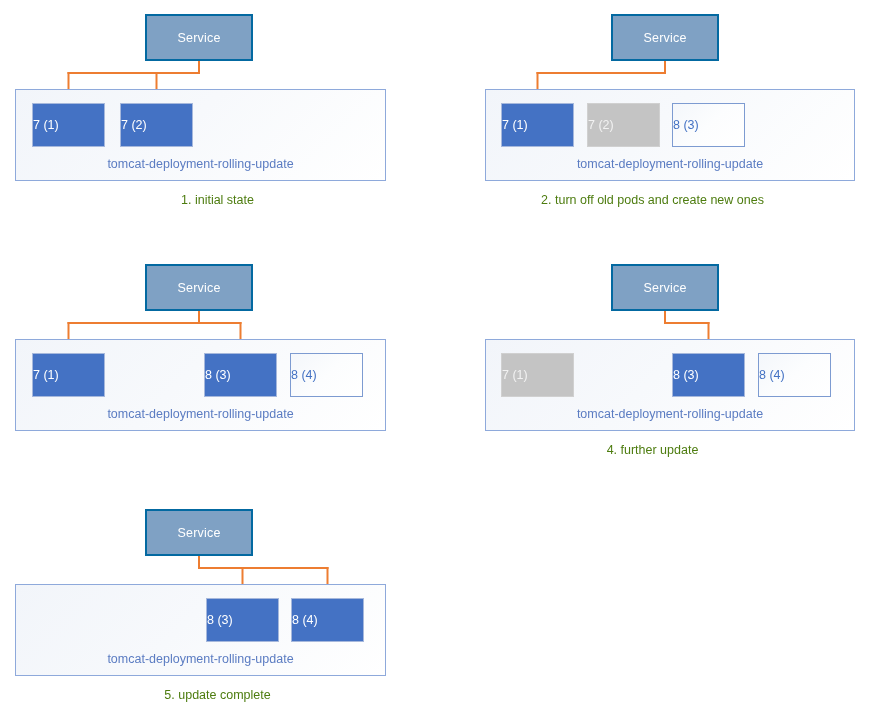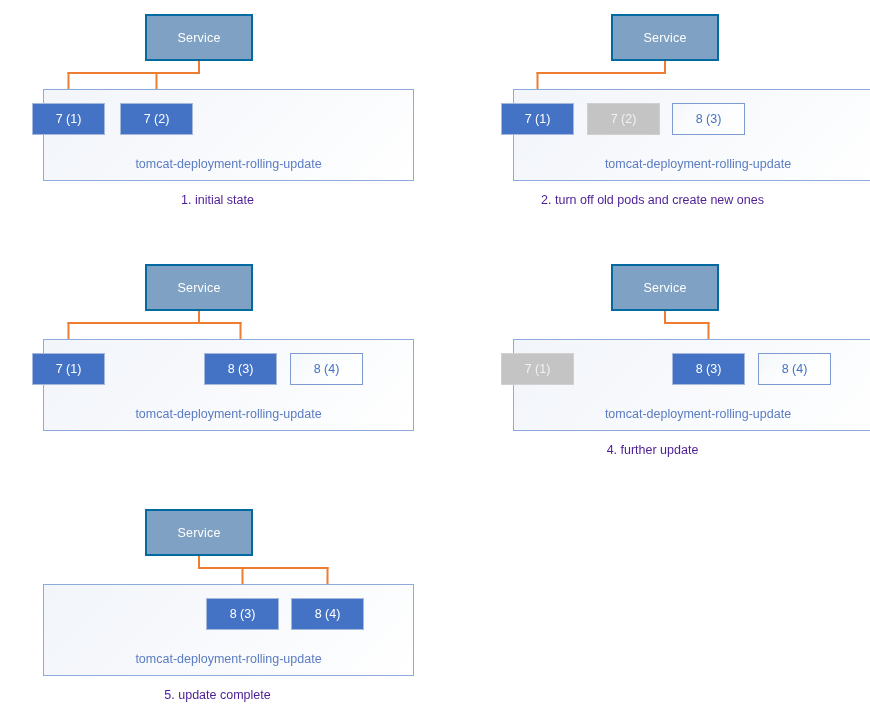--- a/index.html
+++ b/index.html
@@ -39,42 +39,40 @@
     font-size: 12.5px;
     letter-spacing: .2px;
   }
 
   
   .deployment-box {
     position: absolute;
     border: 1px solid #8EA9DB;
     box-sizing: border-box;
     background: linear-gradient(135deg, #F2F5FA 0%, #F7F9FC 45%, #FFFFFF 100%);
-    margin-left: 28px;
   }
   .deployment-label {
     position: absolute;
     left: 0;
     right: 0;
     bottom: 9px;
     text-align: center;
     color: #5B7CC2;
     font-size: 12.5px;
     white-space: nowrap;
   }
 
   
   .pod {
     position: absolute;
     width: 73px;
-    height: 32px;
+    height: 44px;
     box-sizing: border-box;
     display: flex;
     align-items: center;
-    justify-content: center;
     font-size: 12.5px;
   }
   .pod.active {
     background: #4472C4;
     border: 1px solid #A6B8DC;
     color: #ffffff;
   }
   .pod.terminating {
     background: #C4C4C4;
     border: 1px solid #D0D0D0;
@@ -85,21 +83,21 @@
     border: 1px solid #7D9BD1;
     color: #4472C4;
   }
 
   
   .caption {
     position: absolute;
     left: 0;
     right: 0;
     text-align: center;
-    color: #4c1d95;
+    color: #4d7c0f;
     font-size: 12.5px;
     white-space: nowrap;
   }
 
   
   .connectors {
     position: absolute;
     left: 0;
     top: 0;
     width: 435px;

